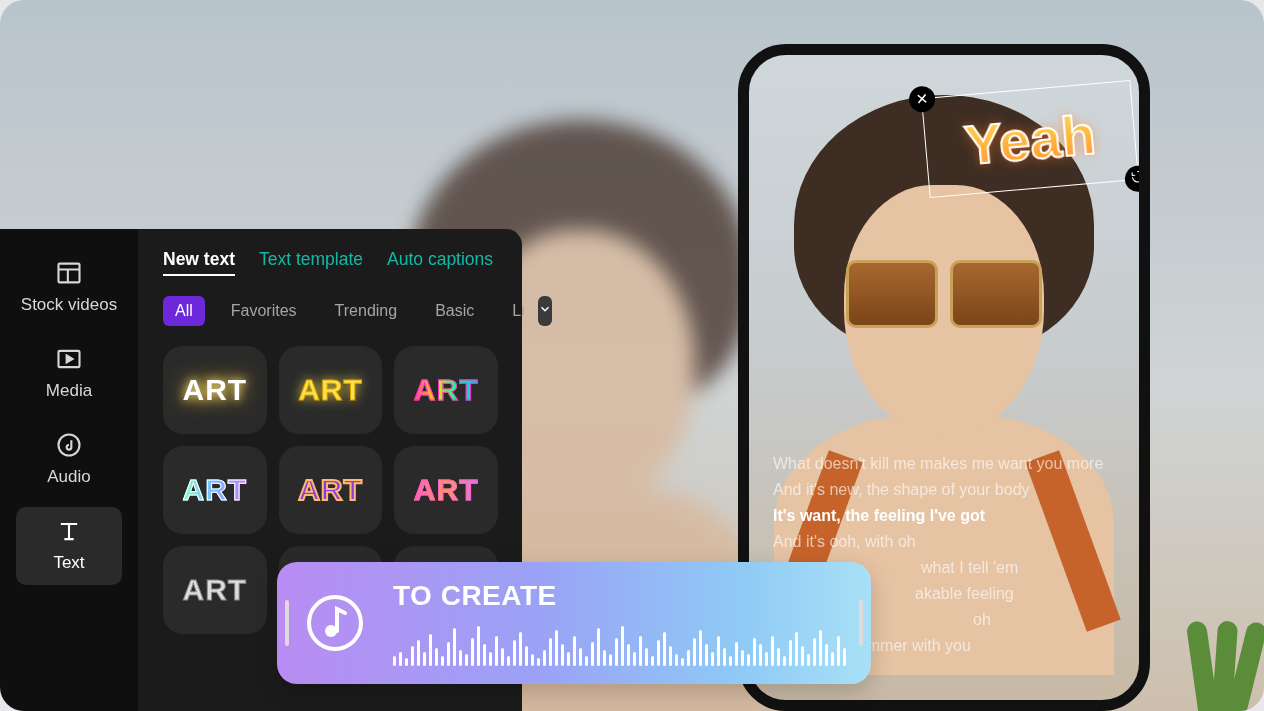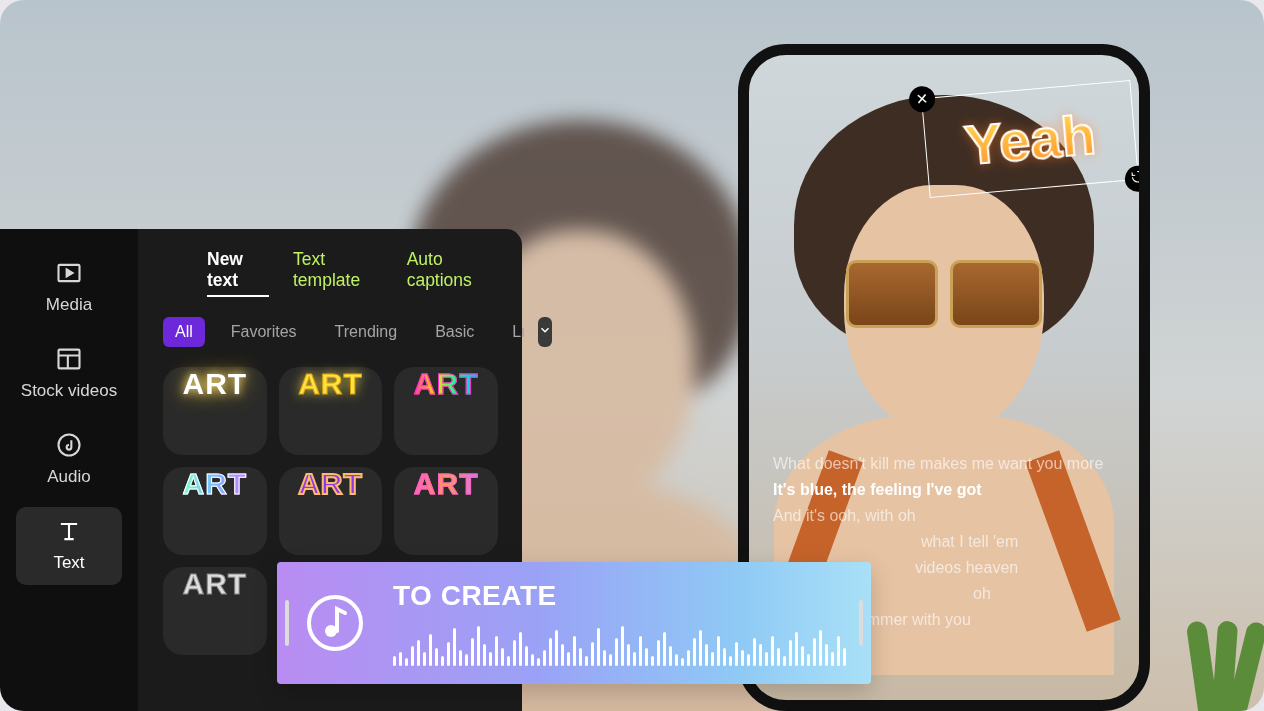--- a/index.html
+++ b/index.html
@@ -26,29 +26,29 @@
 }
 .side-item { width:106px; padding:10px 0 12px; display:flex; flex-direction:column; align-items:center; gap:8px; color:#d7d7d7; font-size:17px; cursor:pointer; border-radius:10px; }
 .side-item.active { background:#2a2a2a; color:#fff; }
 .side-item svg { width:28px; height:28px; display:block; }
 
 
 .text-panel {
   position:absolute; left:139px; top:229px; width:383px; height:482px;
   background:#1b1b1b; border-radius:0 16px 0 0; padding:20px 24px;
 }
-.tabs { display:flex; gap:24px; margin-bottom:20px;margin-left:44px; }
-.tab { color:#bef264; font-size:17.5px; cursor:pointer; padding-bottom:4px; }
+.tabs { display:flex; gap:24px; margin-bottom:20px; }
+.tab { color:#14b8a6; font-size:17.5px; cursor:pointer; padding-bottom:4px; }
 .tab.active { color:#fff; font-weight:600; border-bottom:2px solid #fff; }
 .filters { display:flex; gap:14px; align-items:center; margin-bottom:20px; }
 .chip { padding:6px 12px; border-radius:6px; color:#a5a5a5; font-size:16px; cursor:pointer; }
 .chip.active { background:#6d28d9; color:#fff; }
 .chevron { width:30px; height:30px; background:#3a3a3a; border-radius:6px; display:flex; align-items:center; justify-content:center; color:#fff; cursor:pointer; }
 .preset-grid { display:grid; grid-template-columns:repeat(3,1fr); gap:12px; }
-.preset { aspect-ratio:1.18; background:#2a2a2a; border-radius:20px; display:flex; justify-content:center; cursor:pointer; }
+.preset { aspect-ratio:1.18; background:#2a2a2a; border-radius:20px; display:flex; align-items:center; justify-content:center; cursor:pointer; }
 .preset span { font-family:Impact, Arial Black, sans-serif; font-size:30px; letter-spacing:1px; font-weight:900; }
 .p1 span { color:#fff; text-shadow:0 0 10px #ffe27a,0 0 20px #ffcc33; }
 .p2 span { color:#ffe14a; -webkit-text-stroke:1px #d9a400; text-shadow:0 0 12px #ffe14a; }
 .p3 span { background:linear-gradient(90deg,#ff3cac,#ffdd00,#00ffa3,#00c2ff);-webkit-background-clip:text;-webkit-text-fill-color:transparent;-webkit-text-stroke:1px #ff2cc4; }
 .p4 span { background:linear-gradient(90deg,#7effc9,#7ab8ff,#c77bff);-webkit-background-clip:text;-webkit-text-fill-color:transparent;-webkit-text-stroke:1px #fff; }
 .p5 span { color:#8a3be8; -webkit-text-stroke:2px #ffb870; }
 .p6 span { background:linear-gradient(90deg,#ff5fbf,#ff9b50,#c977ff);-webkit-background-clip:text;-webkit-text-fill-color:transparent;-webkit-text-stroke:1px #ff5fbf; }
 .p7 span { color:#dedede; -webkit-text-stroke:1px #888; }
 .p8 span { background:linear-gradient(180deg,#ad5cff,#ff59c9);-webkit-background-clip:text;-webkit-text-fill-color:transparent;-webkit-text-stroke:1px #333; }
 .p9 span { color:#ff8c3b; -webkit-text-stroke:1px #ff5a1f; font-style:italic; }
@@ -80,21 +80,21 @@
 .lyrics { position:absolute; left:24px; right:24px; top:400px; display:flex; flex-direction:column; gap:8px; }
 .lyric { font-size:16px; color:rgba(255,255,255,.62); white-space:nowrap; overflow:hidden; text-overflow:ellipsis; }
 .lyric.current { color:#fff; font-weight:600; }
 
 .plant { position:absolute; right:-10px; bottom:-30px; width:120px; height:180px; pointer-events:none; }
 .leaf { position:absolute; width:20px; height:120px; background:#5a8c3a; border-radius:12px 12px 2px 2px; bottom:0; }
 .leaf.a{ right:60px; transform:rotate(-8deg);} .leaf.b{ right:40px; transform:rotate(4deg);} .leaf.c{ right:20px; transform:rotate(14deg);}
 
 
 .audio-bar {
-  position:absolute; left:277px; top:562px; width:594px; height:122px; border-radius:4px;
+  position:absolute; left:277px; top:562px; width:594px; height:122px; border-radius:20px;
   background:linear-gradient(90deg,#b98cf2 0%,#9aa2f6 44%,#8fcaf5 78%,#a9e0f7 100%);
   display:flex; align-items:center; padding:0 26px; gap:26px;
   box-shadow:0 8px 24px rgba(0,0,0,.18);
 }
 .handle { position:absolute; top:50%; transform:translateY(-50%); width:4px; height:46px; background:#dcdcdc; border-radius:3px; }
 .handle.l{ left:8px; } .handle.r{ right:8px; }
 .audio-icon svg{ width:64px;height:64px;display:block }
 .audio-main { flex:1; display:flex; flex-direction:column; gap:8px; }
 .audio-title { color:#fff; font-size:28px; font-weight:600; letter-spacing:.5px; }
 .wave { display:flex; align-items:flex-end; gap:3px; height:46px; }
@@ -108,34 +108,34 @@
   <div class="bg-figure">
     <div class="bg-body"></div>
       <div class="bg-hair"></div>
       <div class="bg-face"></div>
   </div>
 
   <div class="sidebar">
     <div class="side-item">
       <span>
         <svg viewBox="0 0 24 24" fill="none" stroke="currentColor" stroke-width="1.8">
+            <rect x="3" y="4" width="18" height="16" rx="1"></rect>
+            <path d="M3 9h18M11 9v11"></path>
+          </svg>
+      </span>
+      <span style="text-align:center;line-height:1.2">Stock videos</span>
+    </div>
+    <div class="side-item">
+      <span>
+        <svg viewBox="0 0 24 24" fill="none" stroke="currentColor" stroke-width="1.8">
             <rect x="3" y="5" width="18" height="14" rx="1"></rect>
             <path d="M10 9l5 3-5 3z" fill="currentColor"></path>
           </svg>
       </span>
       <span>Media</span>
-    </div>
-    <div class="side-item">
-      <span>
-        <svg viewBox="0 0 24 24" fill="none" stroke="currentColor" stroke-width="1.8">
-            <rect x="3" y="4" width="18" height="16" rx="1"></rect>
-            <path d="M3 9h18M11 9v11"></path>
-          </svg>
-      </span>
-      <span style="text-align:center;line-height:1.2">Stock videos</span>
     </div>
     <div class="side-item">
       <span>
         <svg viewBox="0 0 24 24" fill="none" stroke="currentColor" stroke-width="1.8">
             <circle cx="12" cy="12" r="9"></circle>
             <path d="M14 8v6a2 2 0 11-2-2"></path>
           </svg>
       </span>
       <span>Audio</span>
     </div>
@@ -221,24 +221,25 @@
           <svg width="14" height="14" viewBox="0 0 24 24" fill="none" stroke="#fff" stroke-width="2">
               <path d="M3 12a9 9 0 109-9"></path>
               <path d="M3 4v5h5"></path>
             </svg>
         </span>
       </div>
     </div>
 
     <div class="lyrics">
       <div class="lyric">What doesn't kill me makes me want you more</div>
-      <div class="lyric current">It's blue, the feeling I've got</div>
+      <div class="lyric">And it's new, the shape of your body</div>
+      <div class="lyric current">It's want, the feeling I've got</div>
       <div class="lyric">And it's ooh, with oh</div>
       <div class="lyric" style="padding-left:148px">what I tell 'em</div>
-      <div class="lyric" style="padding-left:142px">videos heaven</div>
+      <div class="lyric" style="padding-left:142px">akable feeling</div>
       <div class="lyric" style="padding-left:200px">oh</div>
       <div class="lyric">It's a cruel summer with you</div>
     </div>
   </div>
 
   <div class="plant">
     <div class="leaf a"></div>
       <div class="leaf b"></div>
       <div class="leaf c"></div>
   </div>

